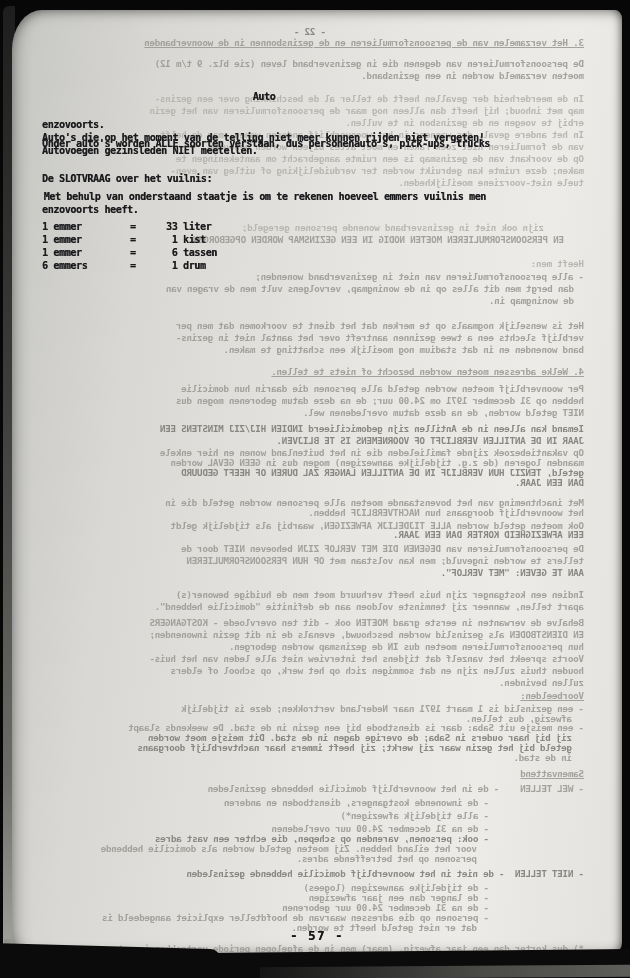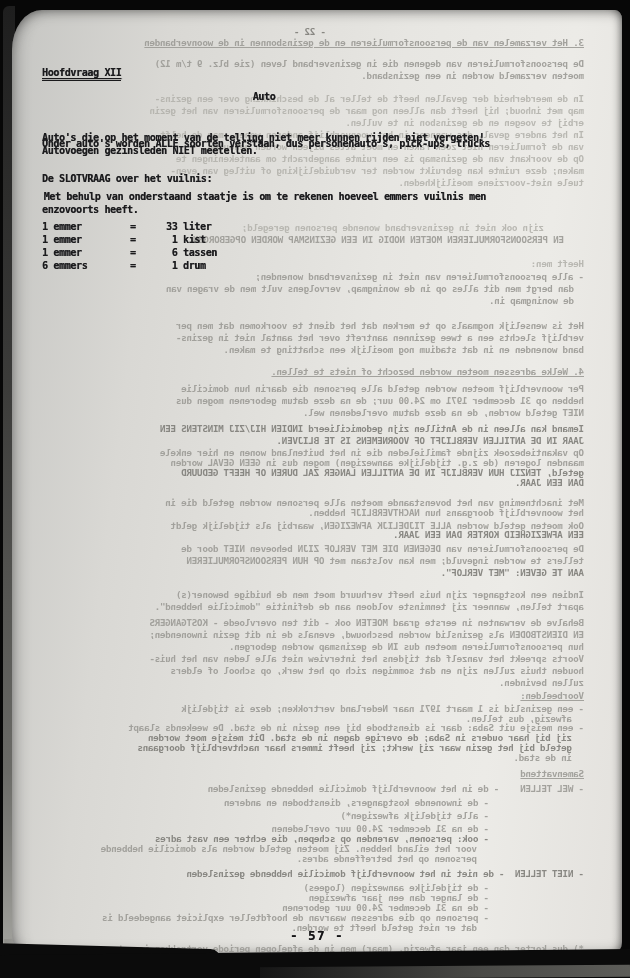--- a/index.html
+++ b/index.html
@@ -170,25 +170,25 @@
       <div class="ghost-line" style="top: 882px; padding-left: 95px;"><span>- de langer dan een jaar afwezigen</span></div>
       <div class="ghost-line" style="top: 892px; padding-left: 95px;"><span>- de na 31 december 24.00 uur geborenen</span></div>
       <div class="ghost-line" style="top: 902px; padding-left: 95px;"><span>- personen op die adressen waarvan de hoofdteller expliciet aangedeeld is</span></div>
       <div class="ghost-line" style="top: 912px; padding-left: 107px;"><span>dat er niet geteld heeft te worden.</span></div>
       <div class="ghost-line" style="top: 933px;"><span>*) dus korter dan een jaar afwezig, (maar) men in de afgelopen periode vertrokken is met</span></div>
       <div class="ghost-line" style="top: 943px;"><span>het plan langer dan een jaar weg te blijven wegens studie, migratie enz.</span></div>
     </div>
 
   <div class="content">
 
-    <div class="typed" style="top:56px;"><span class="dbl">Hoofdvraag XII</span></div>
 
     <div class="typed center" style="top:80px;">Auto</div>
 
     <div class="typed" style="top:95px;margin-top:32px;">Onder auto's worden ALLE soorten verstaan, dus personenauto's, pick-ups, trucks</div>
+    <div class="typed" style="top:108px;">enzovoorts.</div>
 
     <div class="typed" style="top:121px;"><span>Auto's die op het moment van de telling niet meer kunnen rijden </span><span class="u">niet</span><span> vergeten!</span></div>
 
     <div class="typed" style="top:134px;"><span>Auto</span><span class="u">voegen</span><span> gezinsleden NIET meetellen.</span></div>
 
     <div class="typed" style="top:162px;">De SLOTVRAAG over het vuilnis:</div>
     <div class="typed" style="top:180px;text-align:right;">Met behulp van onderstaand staatje is om te rekenen hoeveel emmers vuilnis men</div>
     <div class="typed" style="top:193px;">enzovoorts heeft.</div>
 
     <div class="conv-table">

